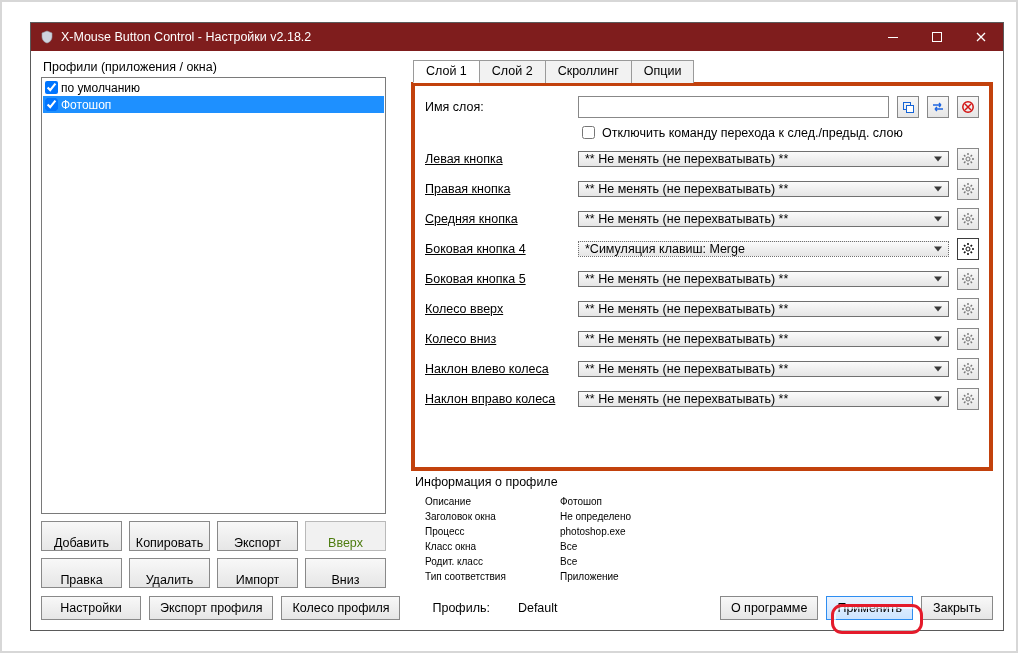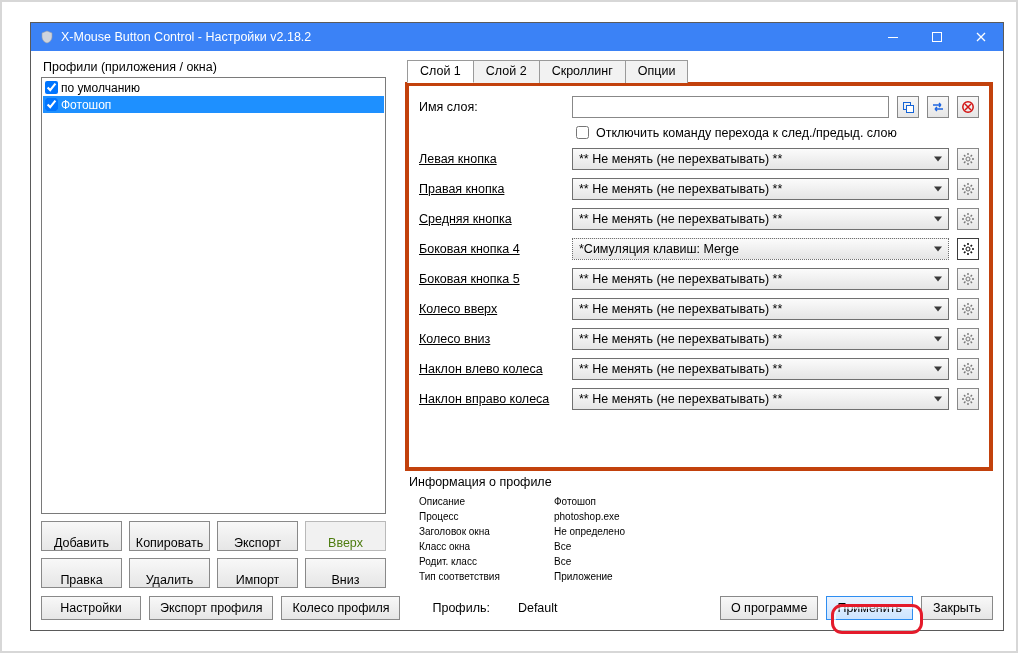--- a/index.html
+++ b/index.html
@@ -19,21 +19,21 @@
   }
   .window {
     position: absolute;
     top: 20px; bottom: 20px; left: 28px; right: 12px;
     border: 1px solid #5a5a5a;
     background: #fff;
     display: flex; flex-direction: column;
   }
   .titlebar {
     height: 28px;
-    background: #3b82f6;
+    background: #7f1d1d;
     color: #fff;
     display: flex; align-items: center;
     padding: 0 0 0 8px;
     font-size: 12.5px;
   }
   .titlebar .shield {
     width: 16px; height: 16px;
     margin-right: 6px;
     display: inline-flex; align-items: center; justify-content: center;
   }
@@ -45,21 +45,21 @@
   }
 
   .client {
     flex: 1;
     padding: 8px 10px 10px 10px;
     display: flex; flex-direction: column;
   }
   .top {
     flex: 1;
     display: flex;
-    gap: 19px;
+    gap: 25px;
     min-height: 0;
   }
   
   .left {
     width: 345px;
     display: flex; flex-direction: column;
   }
   .left-label { padding: 1px 2px 3px 2px; }
   .profile-list {
     flex: 1;
@@ -150,21 +150,21 @@
   }
   .iconbtn {
     width: 22px; height: 22px;
     border: 1px solid #888;
     background: linear-gradient(#f8f8f8, #e6e6e6);
     display: flex; align-items: center; justify-content: center;
     padding: 0;
   }
   .dropdown {
     flex: 1;
-    height: 22px;
+    height: 16px;
     border: 1px solid #707070;
     background: linear-gradient(#fbfbfb, #e5e5e5);
     display: flex; align-items: center;
     padding: 0 20px 0 6px;
     position: relative;
     font-size: 12.5px;
   }
   .dropdown::after {
     content: "";
     position: absolute; right: 6px; top: 50%;
@@ -509,26 +509,26 @@
             </div>
           </div>
 
           <div class="profile-info">
             <div class="pi-title">Информация о профиле</div>
             <div class="pi-row">
                 <div class="k">Описание</div>
                 <div class="v">Фотошоп</div>
               </div>
             <div class="pi-row">
+                <div class="k">Заголовок окна</div>
+                <div class="v">Не определено</div>
+              </div>
+            <div class="pi-row">
                 <div class="k">Процесс</div>
                 <div class="v">photoshop.exe</div>
-              </div>
-            <div class="pi-row">
-                <div class="k">Заголовок окна</div>
-                <div class="v">Не определено</div>
               </div>
             <div class="pi-row">
                 <div class="k">Класс окна</div>
                 <div class="v">Все</div>
               </div>
             <div class="pi-row">
                 <div class="k">Родит. класс</div>
                 <div class="v">Все</div>
               </div>
             <div class="pi-row">

